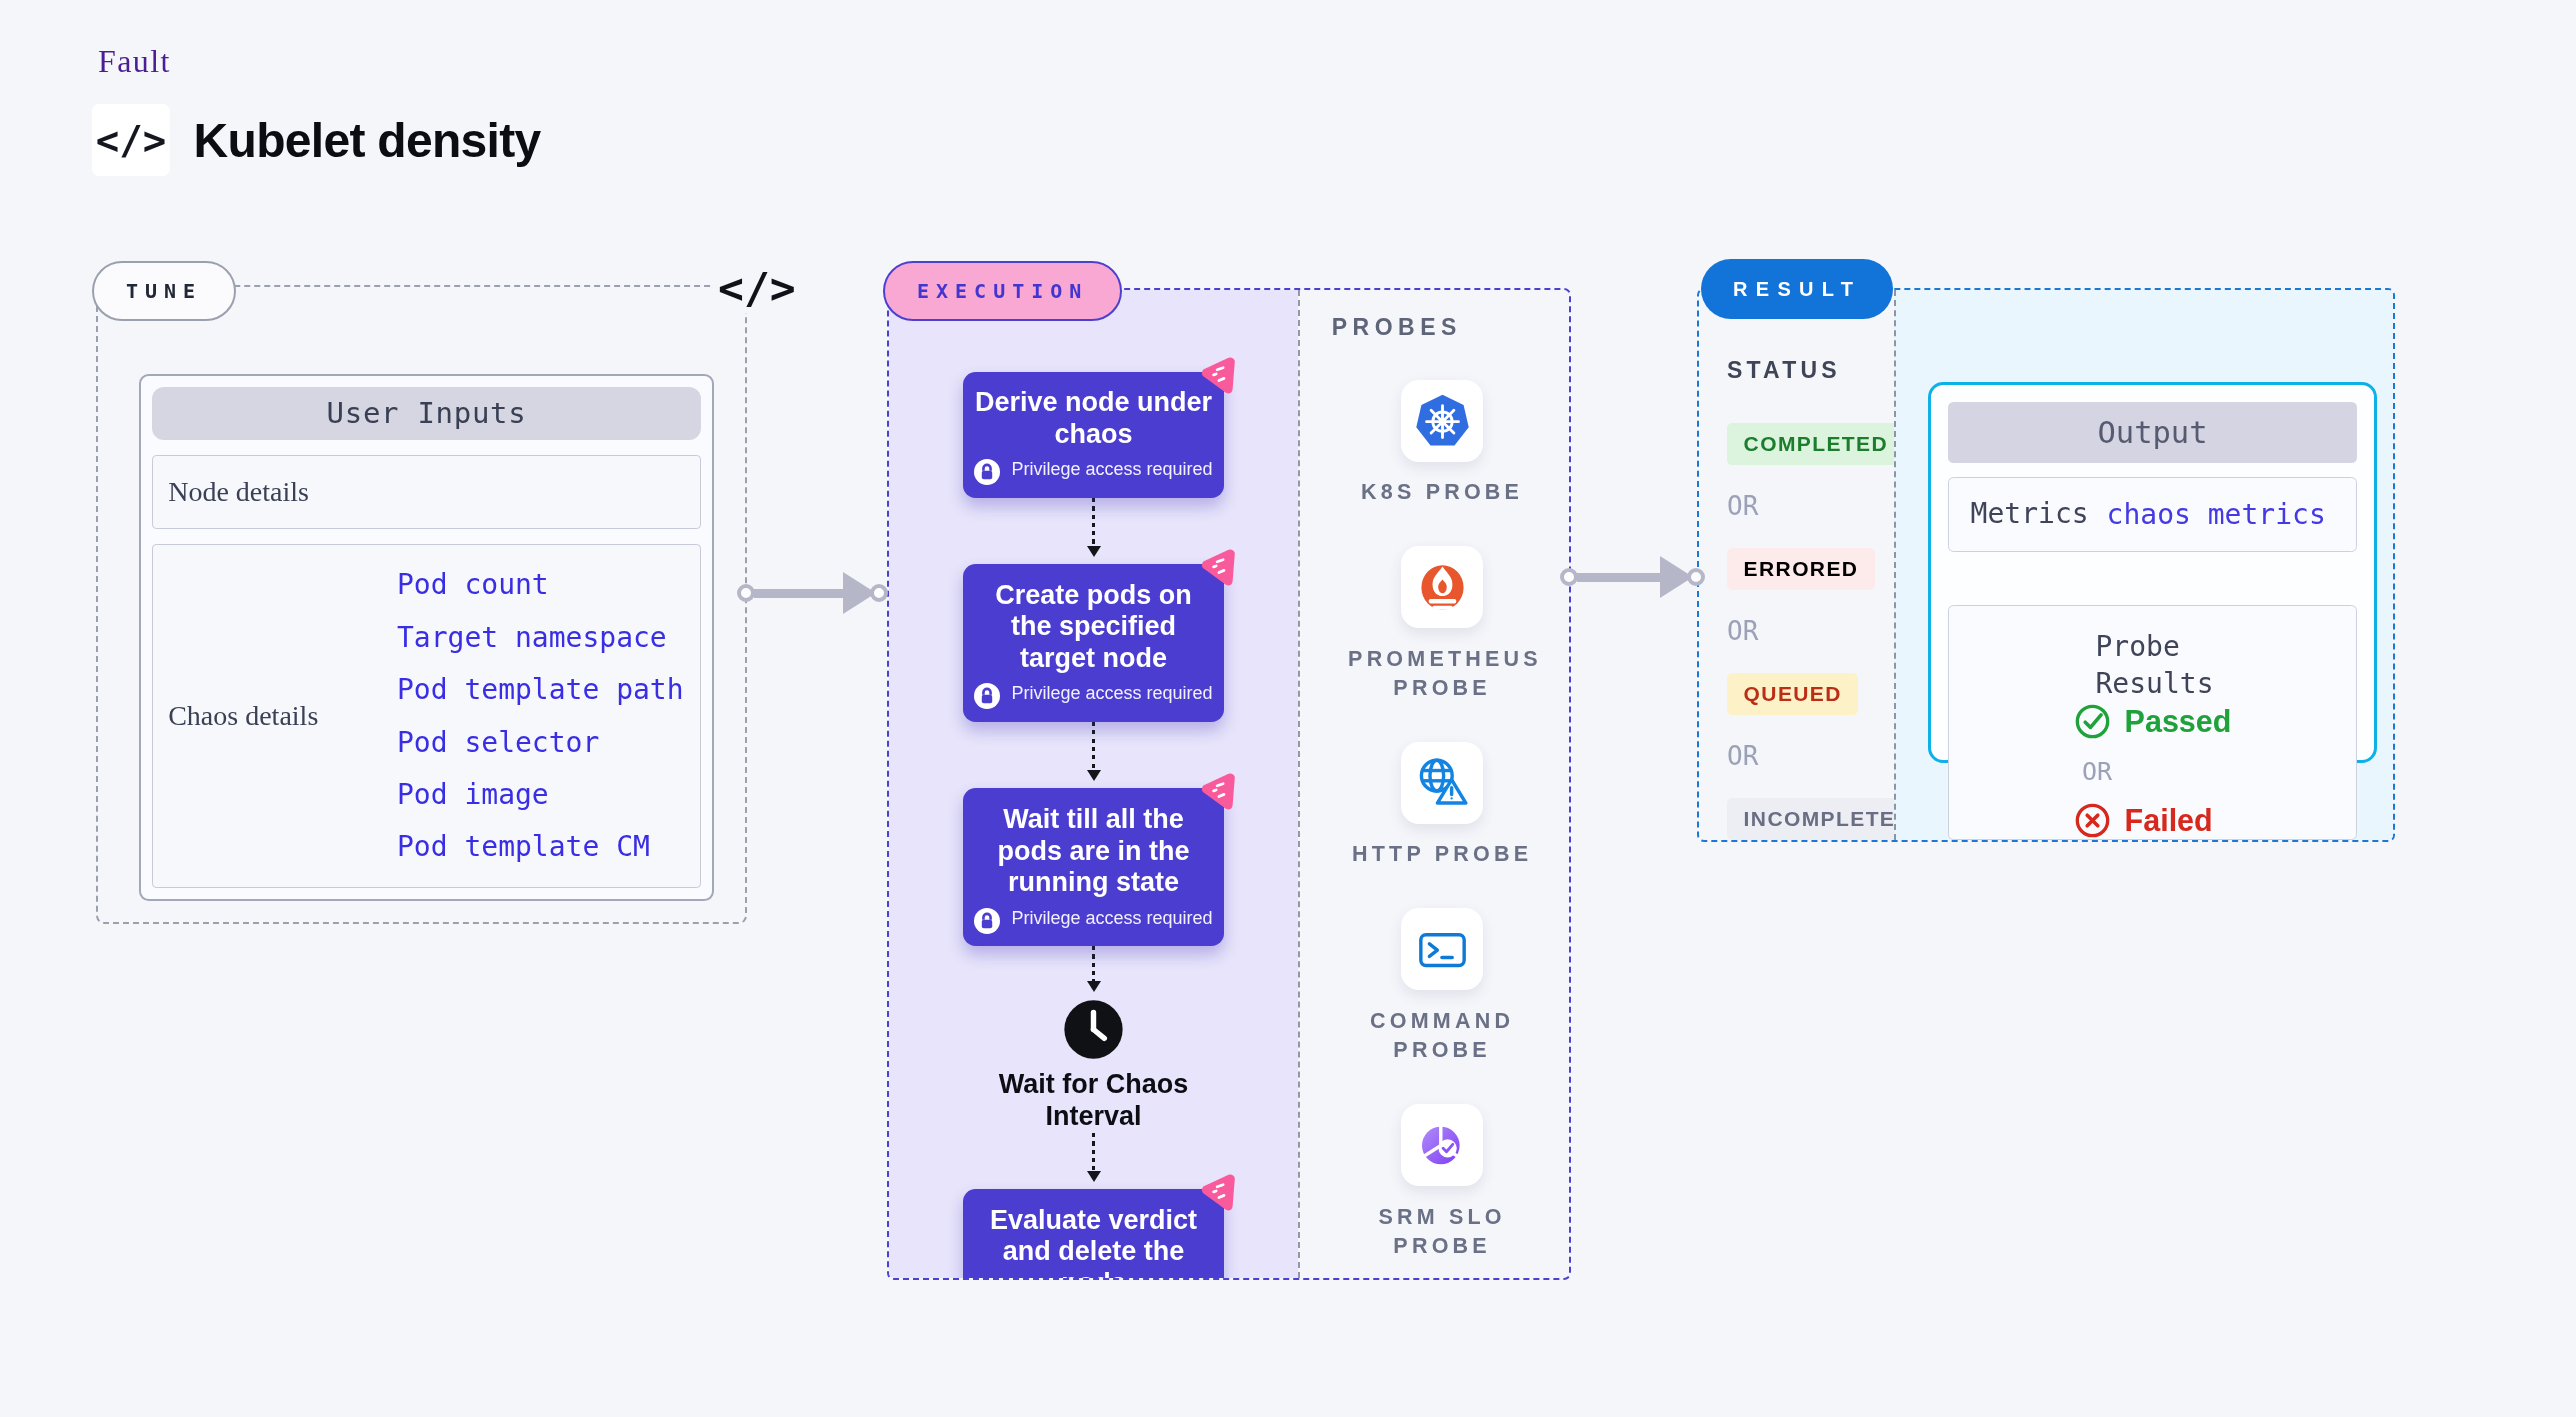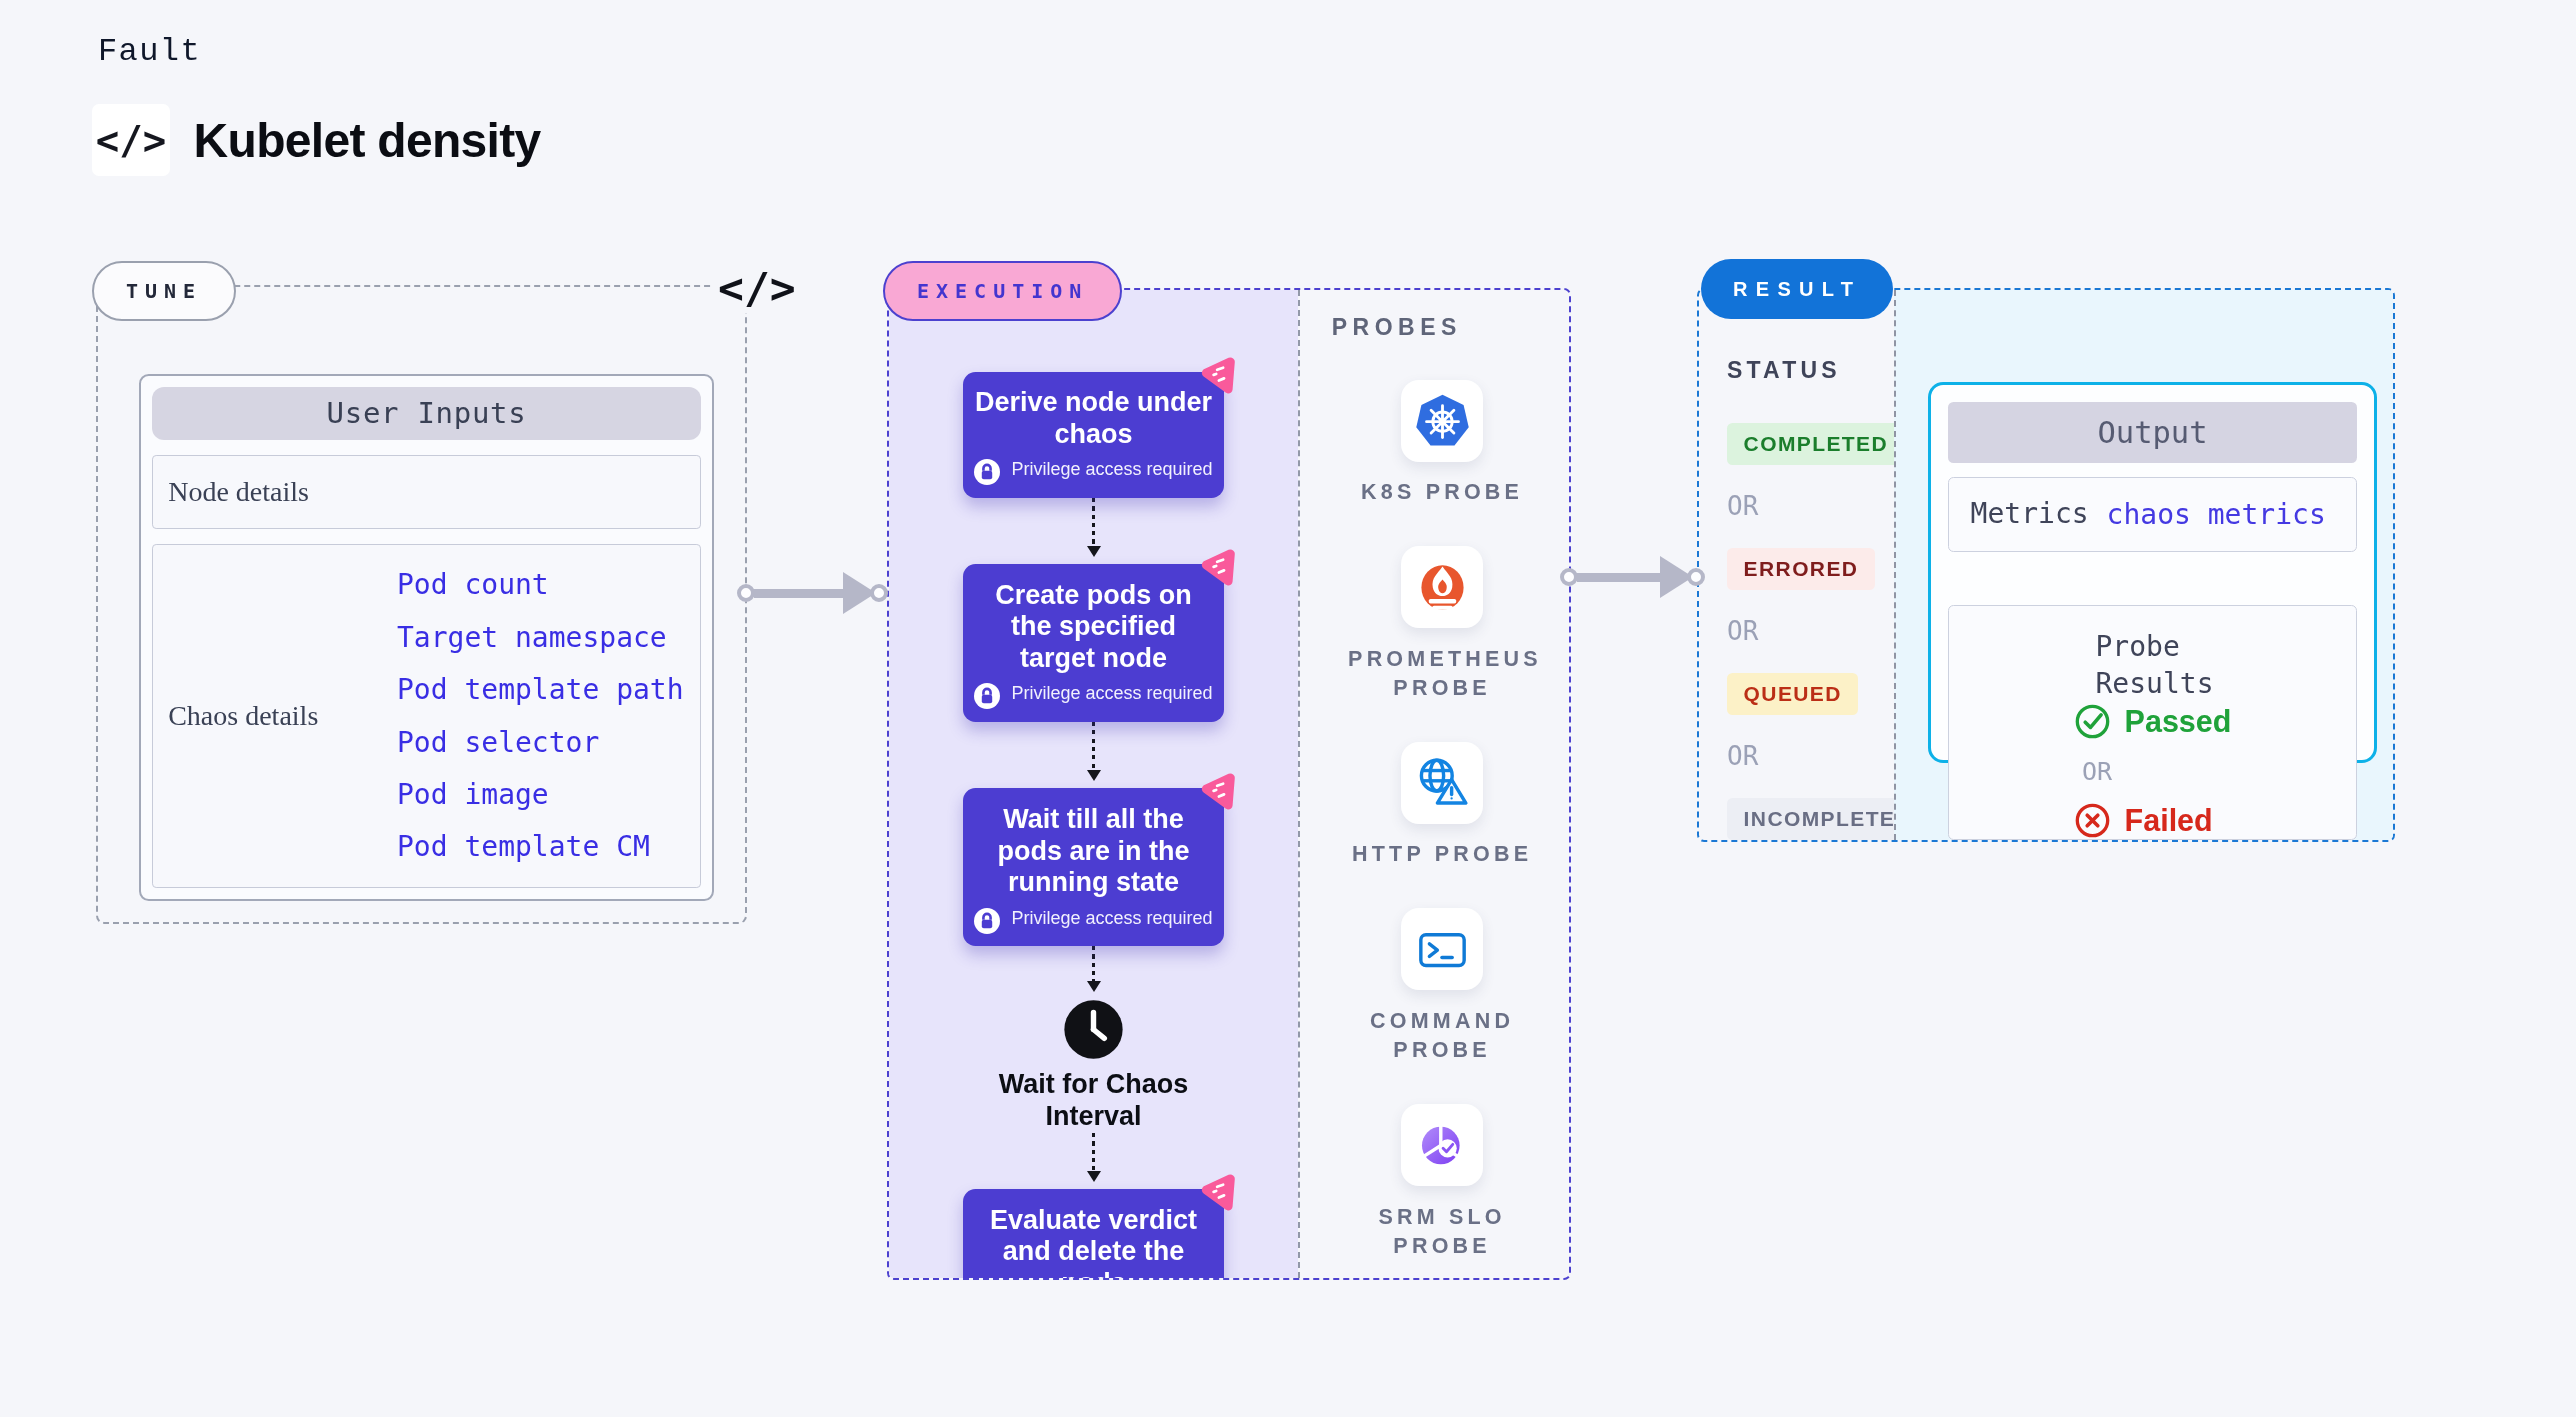--- a/index.html
+++ b/index.html
@@ -7,22 +7,22 @@
   body {
     background:#f5f6fa;
     font-family:"Liberation Sans","DejaVu Sans",sans-serif;
     overflow:hidden;
     position:relative;
   }
 
   .canvas { position:absolute; inset:0; }
 
   
-  .eyebrow { position:absolute; left:98px; top:33px; font-size:32px; color:#0f172a;
-             font-family:Liberation Mono, monospace; letter-spacing:1.4px; }
+  .eyebrow { position:absolute; left:98px; top:43px; font-size:32px; color:#4c1d95;
+             font-family:Liberation Serif, serif; letter-spacing:1.4px; }
   .title-row { position:absolute; left:92px; top:104px; display:flex; align-items:center; gap:23.6px; }
   .code-chip { width:78px; height:72px; background:#ffffff; border-radius:7px;
                display:flex; align-items:center; justify-content:center;
                font-family:"DejaVu Sans Mono","Liberation Mono",monospace;
                font-weight:bold; font-size:39px; color:#15171f; }
   .page-title { font-size:48px; font-weight:bold; color:#0b0d13; letter-spacing:-0.7px; }
 
   
   .pill { position:absolute; z-index:6; height:60px; display:flex; align-items:center;
           border-radius:33px; padding:0 32px;
@@ -112,21 +112,21 @@
                 border:2.8px dashed #1b78d4; border-radius:7px; display:flex; overflow:hidden; }
   .result-pill { left:1701px; top:259px; background:#1273d8; color:#ffffff;
                  font-family:"Liberation Sans","DejaVu Sans",sans-serif; letter-spacing:8.3px; }
   .status-col { width:195px; flex:none; padding:67px 0 0 28px;
                 display:flex; flex-direction:column; align-items:flex-start;justify-content:space-between; }
   .status-title { font-weight:bold; font-size:23px; letter-spacing:4.2px; color:#3f4459;
                   margin-bottom:28px; }
   .chip { border-radius:5.5px; padding:9px 16.6px; font-weight:bold; font-size:21px;
           letter-spacing:1.4px; white-space:nowrap; }
   .chip.success { background:#dcf3de; color:#1b7e2c; }
-  .chip.error   { background:#fcebea; color:#7f1d1d; }
+  .chip.error   { background:#fcebea; color:#000000; }
   .chip.warning { background:#fcf1c7; color:#bb2e16; }
   .chip.neutral { background:#eceef4; color:#696e84; }
   .or { font-family:"DejaVu Sans Mono","Liberation Mono",monospace;
         font-size:26px; color:#9ba1b6; margin:16.6px 0; }
   .status-col .chip { margin-top:1.4px; }
 
   .result-right { flex:1; background:#e9f6fd; border-left:2.1px dashed #8f94a3; position:relative; }
   .output-box { position:absolute; left:32px; top:92px; width:449px; height:381px;
                 border:3.5px solid #0db1e8; border-radius:15.2px; background:#fdfeff;
                 padding:16.6px; display:flex; flex-direction:column; gap:14px; }

